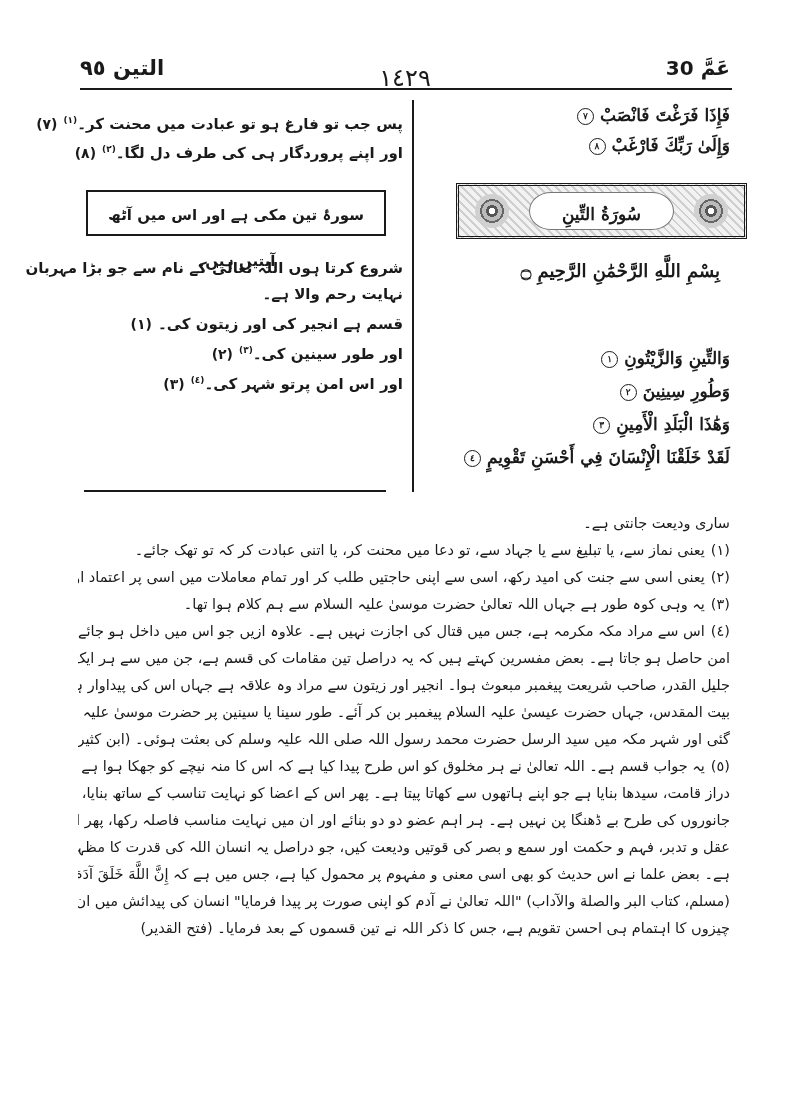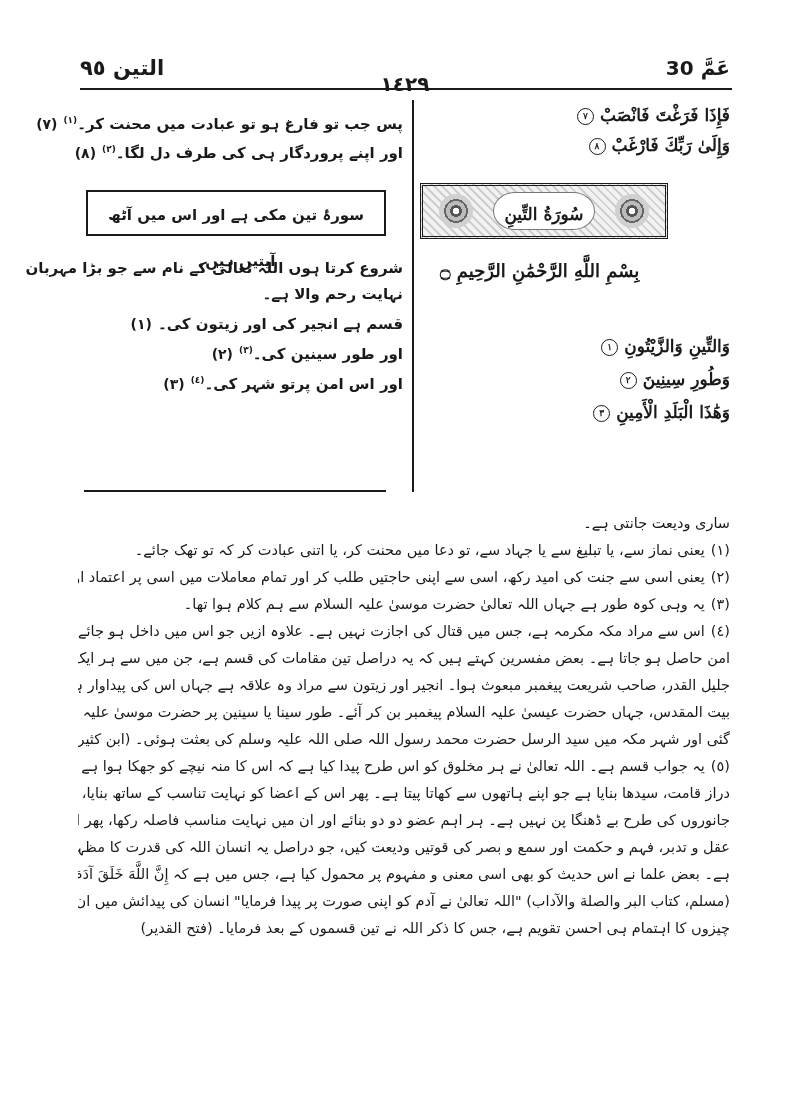--- a/index.html
+++ b/index.html
@@ -5,57 +5,57 @@
   html, body { margin: 0; padding: 0; background: #ffffff; }
   body {
     width: 793px; height: 1118px; position: relative; overflow: hidden;
     font-family: "DejaVu Sans", sans-serif; color: #1a1a1a;
   }
   .page-header {
     position: absolute; left: 80px; top: 56px; width: 650px; height: 28px;
     direction: rtl;
   }
   .hdr-para { position: absolute; right: 0; top: 0; font-size: 20px; font-weight: bold; }
-  .hdr-num { position: absolute; left: 50%; transform: translateX(-50%); top: 16px; font-size: 20px; font-weight: bold; }
+  .hdr-num { position: absolute; left: 50%; transform: translateX(-50%); top: 8px; font-size: 24px; font-weight: normal; }
   .hdr-surah { position: absolute; left: 0; top: 0; font-size: 21px; font-weight: bold; }
   .hdr-rule { position: absolute; left: 80px; top: 88px; width: 652px; height: 2px; background: #1a1a1a; }
 
   .col-divider { position: absolute; left: 412px; top: 100px; width: 2px; height: 392px; background: #1a1a1a; }
 
   
   .arabic-col { position: absolute; left: 425px; top: 100px; width: 305px; direction: rtl; }
   .ar-verse { font-family: "DejaVu Serif", serif; font-size: 17px; font-weight: bold; line-height: 30px; white-space: nowrap; }
   .ayah-mark {
     display: inline-block; width: 15px; height: 15px; border: 1.5px solid #1a1a1a; border-radius: 50%;
     font-size: 9px; line-height: 15px; text-align: center; margin-right: 6px; vertical-align: middle; font-weight: bold;
   }
   .surah-banner {
-    position: absolute; left: 420px; top: 183px; width: 248px; height: 56px;
+    position: absolute; left: 456px; top: 183px; width: 291px; height: 56px;
     border: 3px double #1a1a1a; box-sizing: border-box;
     background:
       repeating-linear-gradient(45deg, #cfcfcf 0 2px, #f2f2f2 2px 6px),
       #e8e8e8;
   }
   .banner-rosette {
     position: absolute; top: 8px; width: 34px; height: 34px; border-radius: 50%;
     background: radial-gradient(circle, #ffffff 0 3px, #555 3px 6px, #bbb 6px 10px, #666 10px 12px, #d0d0d0 12px 17px);
   }
   .banner-rosette.left { left: 16px; }
   .banner-rosette.right { right: 16px; }
   .banner-center {
     position: absolute; left: 70px; right: 70px; top: 6px; bottom: 6px;
     background: #ffffff; border: 1px solid #777; border-radius: 22px / 50%;
     text-align: center; direction: rtl;
     font-family: "DejaVu Serif", serif; font-size: 17px; font-weight: bold; line-height: 42px;
   }
   .bismillah {
-    position: absolute; left: 440px; top: 260px; width: 280px; direction: rtl; text-align: left;
+    position: absolute; left: 440px; top: 260px; width: 280px; direction: rtl; text-align: right;
     font-family: "DejaVu Serif", serif; font-size: 18px; font-weight: bold; white-space: nowrap;
   }
-  .ar-lower { position: absolute; left: 425px; top: 330px; width: 305px; direction: rtl; }
+  .ar-lower { position: absolute; left: 425px; top: 342px; width: 305px; direction: rtl; }
   .ar-lower .ar-verse { line-height: 33px; }
 
   
   .urdu-col { position: absolute; left: 78px; top: 108px; width: 325px; direction: rtl; }
   .ur-line { font-family: "DejaVu Sans", sans-serif; font-size: 15px; line-height: 25px; white-space: nowrap; font-weight: bold; }
   .vnum { font-size: 14px; margin-right: 6px; }
   sup.fn { font-size: 9px; }
   .info-box {
     position: absolute; left: 86px; top: 190px; width: 300px; height: 46px; box-sizing: border-box;
     border: 2px solid #1a1a1a; direction: rtl; text-align: center;
@@ -104,20 +104,23 @@
 <div class="ar-lower">
   <div class="ar-verse">
     <span>وَالتِّينِ وَالزَّيْتُونِ</span><span class="ayah-mark">١</span>
   </div>
   <div class="ar-verse">
     <span>وَطُورِ سِينِينَ</span><span class="ayah-mark">٢</span>
   </div>
   <div class="ar-verse">
     <span>وَهَٰذَا الْبَلَدِ الْأَمِينِ</span><span class="ayah-mark">٣</span>
   </div>
+  <div class="ar-verse">
+    <span>لَقَدْ خَلَقْنَا الْإِنْسَانَ فِي أَحْسَنِ تَقْوِيمٍ</span><span class="ayah-mark">٤</span>
+  </div>
 </div>
 
 <div class="urdu-col">
   <div class="ur-line">
     <span>پس جب تو فارغ ہو تو عبادت میں محنت کر۔</span><sup class="fn">(١)</sup><span class="vnum">(٧)</span>
   </div>
   <div class="ur-line">
     <span>اور اپنے پروردگار ہی کی طرف دل لگا۔</span><sup class="fn">(٢)</sup><span class="vnum">(٨)</span>
   </div>
 </div>

